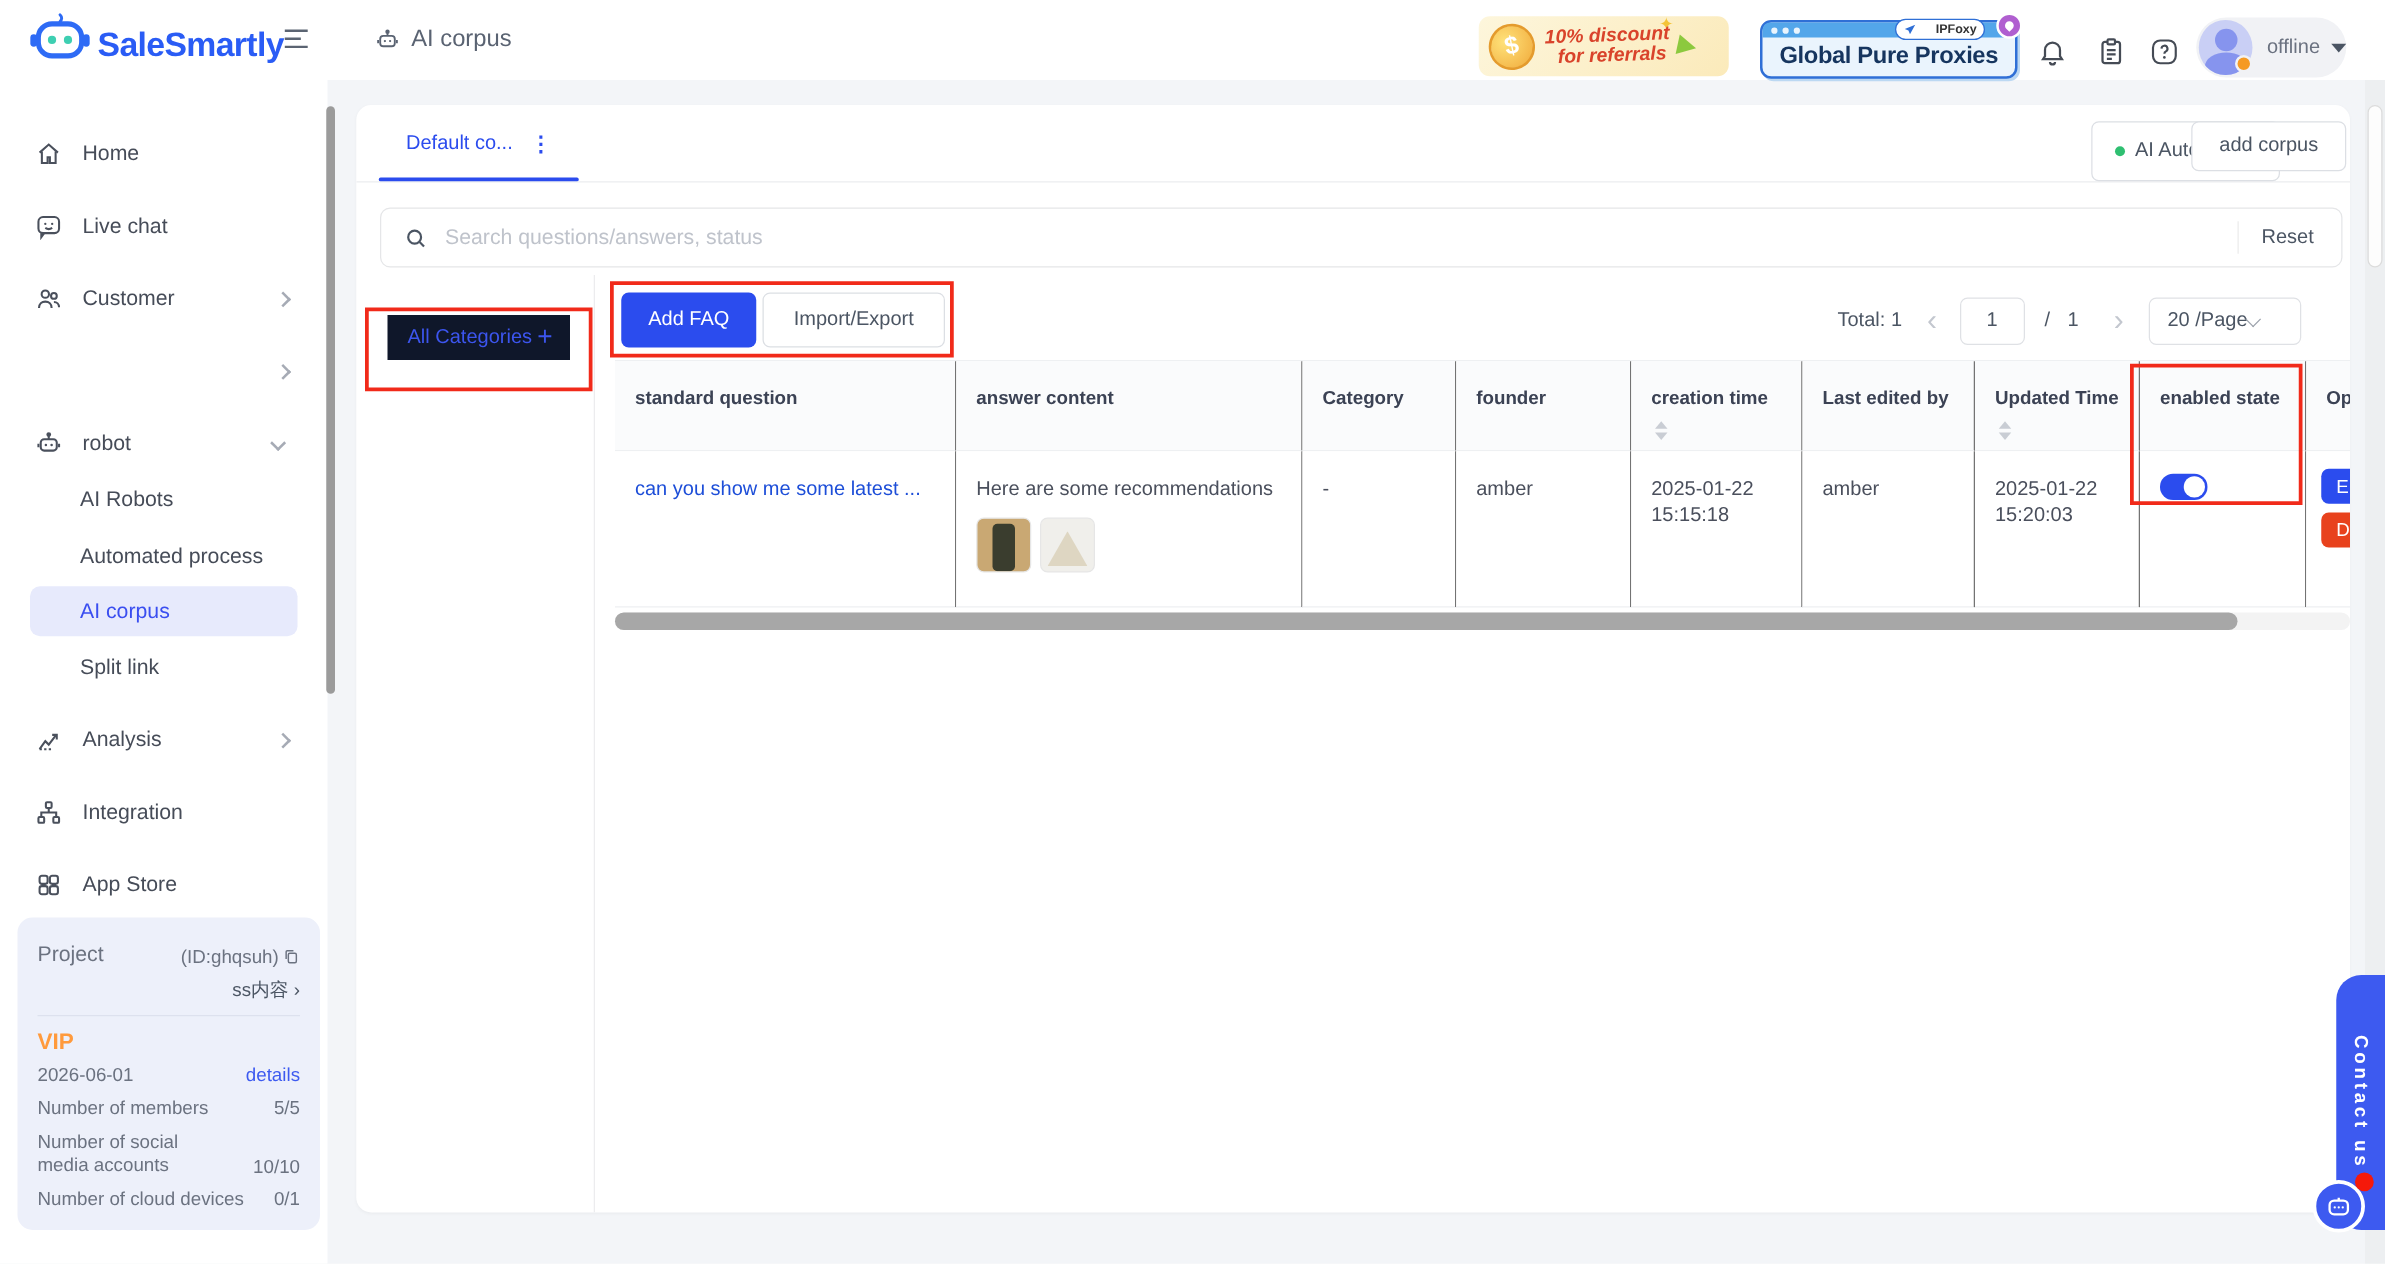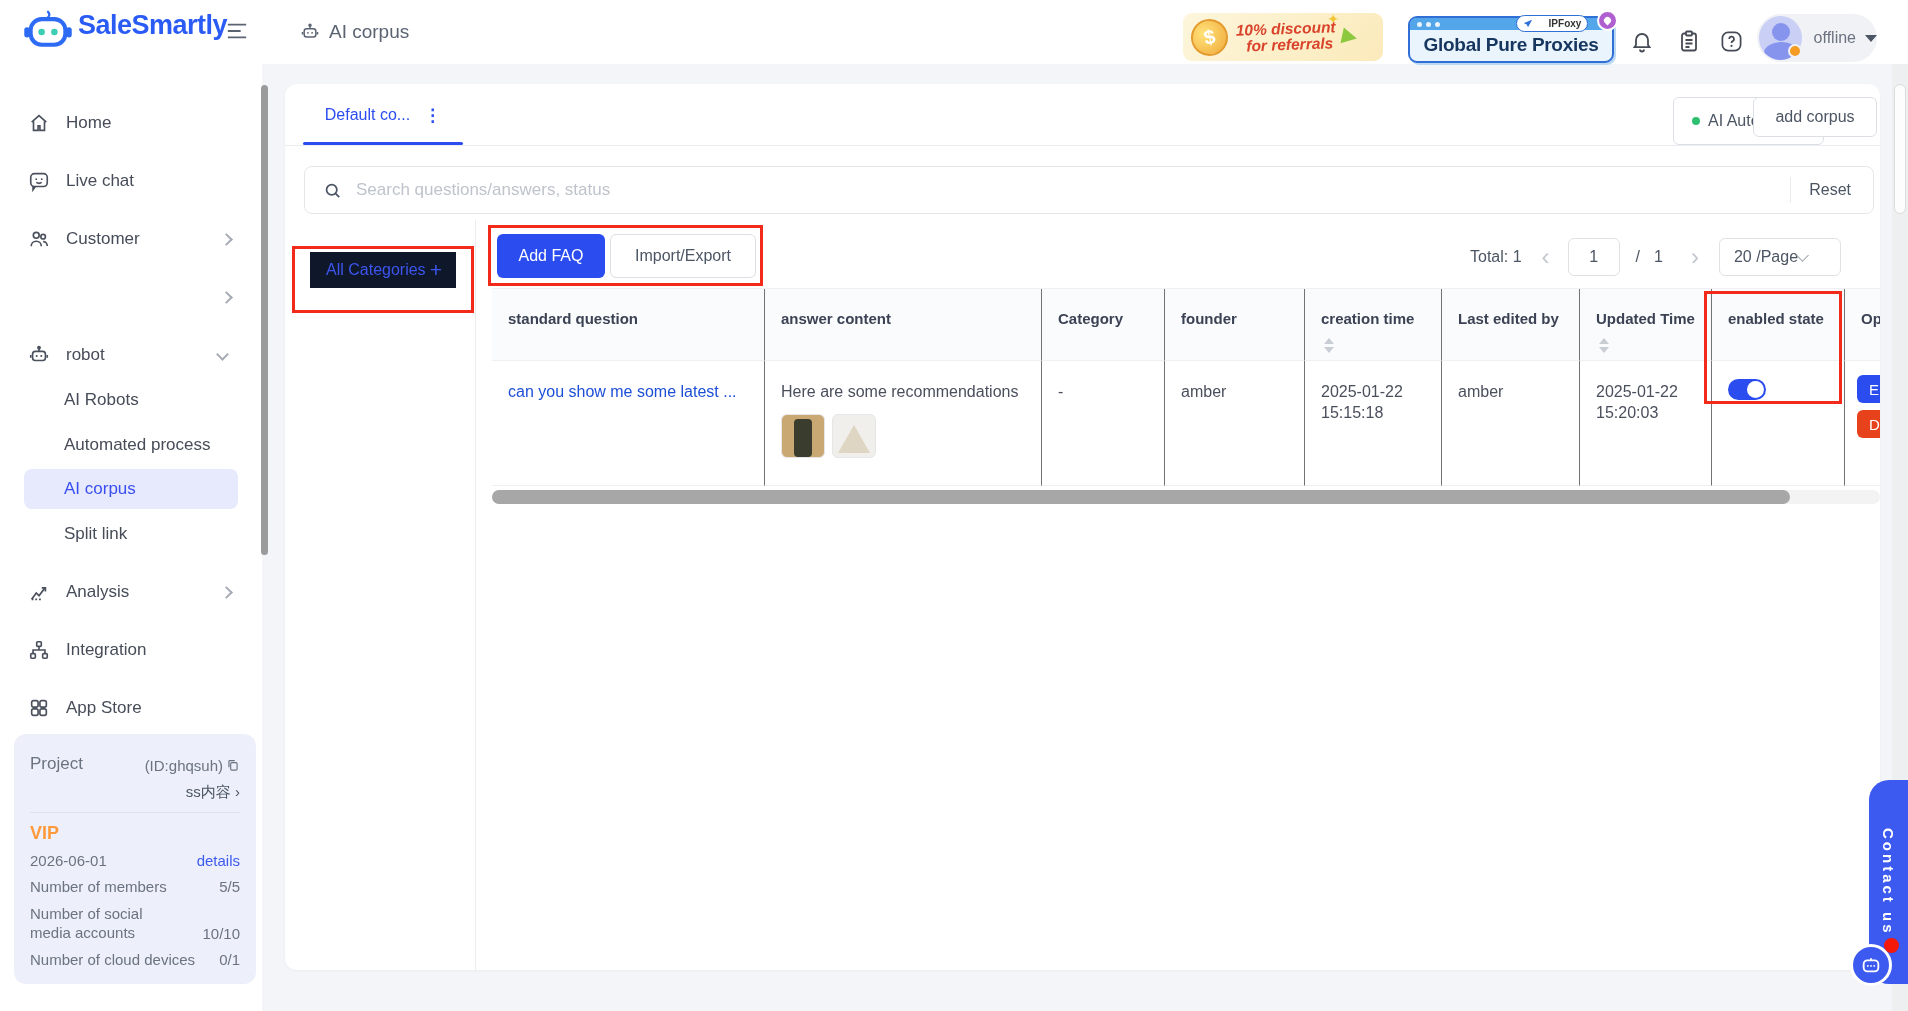--- a/index.html
+++ b/index.html
@@ -30,21 +30,21 @@
   .avatar-pill{position:absolute;left:1757px;top:14px;width:120px;height:48px;background:#f1f2f5;border-radius:24px;display:flex;align-items:center;cursor:pointer}
   .avatar{position:relative;width:44px;height:44px;margin-left:2px;border-radius:50%;background:#c9cff5;overflow:hidden}
   .avatar .head{position:absolute;left:13px;top:7px;width:18px;height:18px;border-radius:50%;background:#8694ee}
   .avatar .body{position:absolute;left:5px;top:26px;width:34px;height:22px;border-radius:50% 50% 0 0;background:#8694ee}
   .status-dot{position:absolute;left:1788px;top:44px;width:14px;height:14px;border-radius:50%;background:#f59a23;border:2px solid #f1f2f5;z-index:3}
   .offline{margin-left:12px;color:#6b7280;font-size:16px}
   .caret-down{width:0;height:0;border-left:6px solid transparent;border-right:6px solid transparent;border-top:7px solid #4b5563;margin-left:9px}
 
   
   .sidebar{position:absolute;left:0;top:0;width:262px;height:1011px;background:#fff}
-  .logo-row{position:absolute;left:24px;top:10px;display:flex;align-items:flex-start;gap:6px}
+  .logo-row{position:absolute;left:24px;top:10px;display:flex;align-items:flex-end;gap:6px}
   .logo-text{font-size:27px;font-weight:800;color:#2a5cf5;letter-spacing:-.5px}
   .collapse{position:absolute;left:226px;top:21px;color:#5b6472;cursor:pointer}
   .nav-item{position:absolute;left:28px;width:206px;height:40px;display:flex;align-items:center;gap:16px;font-size:17px;color:#464c58;cursor:pointer}
   .nav-sub{position:absolute;left:64px;width:170px;height:40px;display:flex;align-items:center;font-size:17px;color:#464c58;cursor:pointer}
   .active-pill{position:absolute;left:24px;top:469px;width:214px;height:40px;background:#e7eafc;border-radius:8px}
   .nav-sub.active{color:#3a4ef0}
   .chev{position:absolute;left:222px;width:9px;height:9px;border-right:2px solid #a6abb5;border-bottom:2px solid #a6abb5}
   .chev.r{transform:rotate(-45deg)}
   .chev.d{transform:rotate(45deg);left:218px}
   .side-scroll{position:absolute;left:261px;top:85px;width:7px;height:470px;background:#9b9b9b;border-radius:4px;cursor:pointer}

